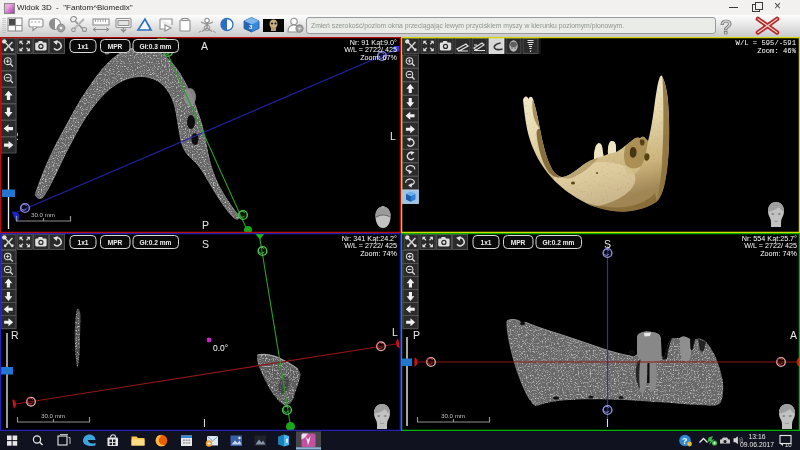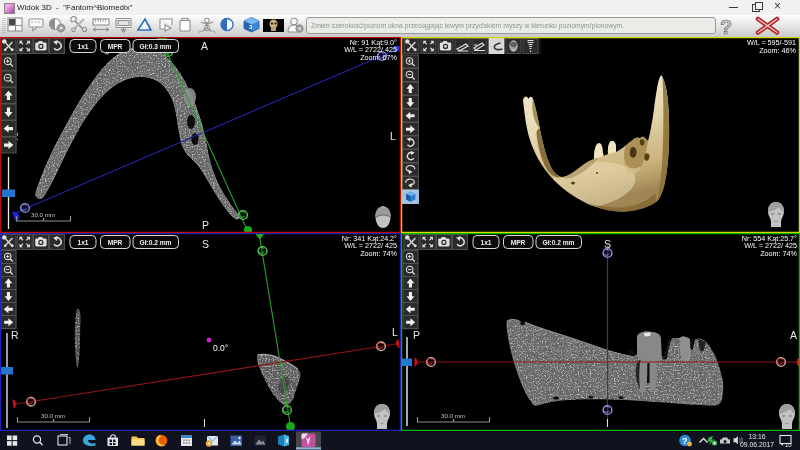--- a/index.html
+++ b/index.html
@@ -8,21 +8,21 @@
 .abs{position:absolute;}
 
 #titlebar{left:0;top:0;width:800px;height:15px;background:#f2f1f0;}
 #titlebar .ttext{left:17px;top:3px;font-size:8px;color:#1a1a1a;}
 
 #maintb{left:0;top:15px;width:800px;height:22px;background:linear-gradient(#fdfdfd,#e2e2e2 55%,#c9c9c9);border-bottom:1px solid #8b8b8b;}
 #msgfield{left:306px;top:2px;width:404px;height:15px;background:#e9ece7;border:1px solid #9a9a9a;border-radius:3px;color:#8f968f;font-size:6.8px;line-height:15px;padding-left:4px;overflow:hidden;white-space:nowrap;}
 
 .pane{background:#000;}
 #paneTL{left:0;top:37px;width:401px;height:196px;}
-#paneTR{left:401px;top:37px;width:399px;height:196px;}
+#paneTR{left:401px;top:37px;width:399px;height:196px;font-family:Liberation Mono, monospace;}
 #paneBL{left:0;top:233px;width:401px;height:198px;}
 #paneBR{left:401px;top:233px;width:399px;height:198px;}
 .pane svg{position:absolute;left:0;top:0;}
 
 #taskbar{left:0;top:431px;width:800px;height:19px;background:#10121f;}
 </style>
 </head>
 <body>
 <div id="screen">
   <svg width="0" height="0" style="position:absolute">

